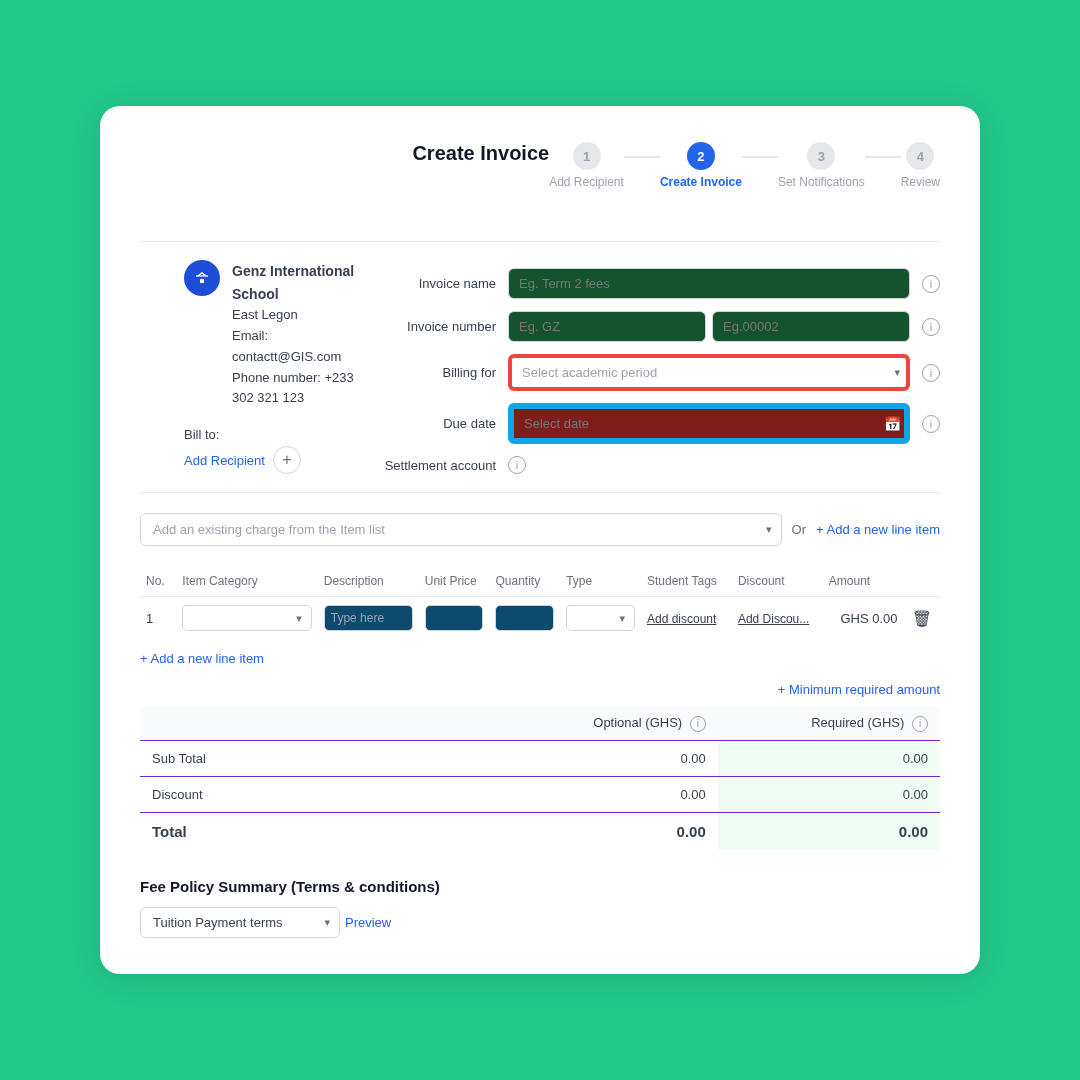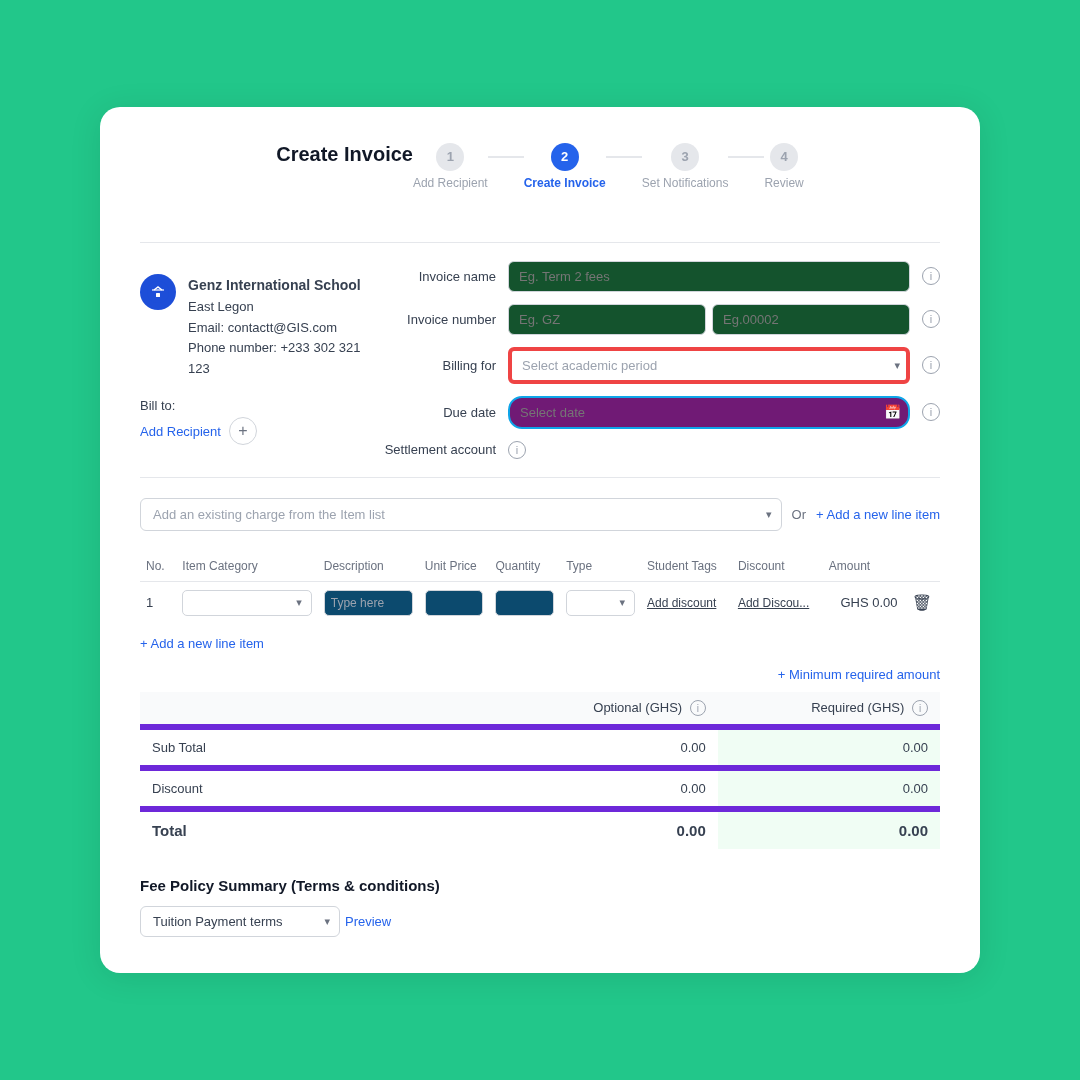--- a/index.html
+++ b/index.html
@@ -42,21 +42,21 @@
       font-size: 12px;
       color: #9ca3af;
     }
     .step-label.active {
       color: #2563eb;
       font-weight: 600;
     }
     .header-row {
       display: flex;
       align-items: flex-start;
-      justify-content: center;
+      justify-content: flex-end;
       margin-bottom: 24px;
     }
     .page-title {
       font-size: 20px;
       font-weight: 700;
       color: #111827;
     }
     .divider {
       border: none;
       border-top: 1px solid #e5e7eb;
@@ -175,21 +175,22 @@
       align-items: center;
       justify-content: center;
       color: #6b7280;
       font-size: 16px;
       cursor: pointer;
       background: none;
     }
     
     .main-info-row {
       display: flex;
-      align-items: center;
+      align-items: flex-end;
+      margin-left: 44px;
     }
     .left-col {
       flex: 1;
     }
     .right-col {
       flex: 0 0 360px;
     }
     
     .charge-row {
       display: flex;
@@ -323,21 +324,21 @@
       font-weight: 500;
       color: #374151;
       padding: 8px 12px;
       text-align: right;
       background: #f9fafb;
     }
     .totals-table td {
       padding: 10px 12px;
       font-size: 13px;
       color: #374151;
-      border-top: 6px solid #6d28d9;
+      border-top: 1px solid #6d28d9;
     }
     .col-label { width: 40%; text-align: left; }
     .col-optional { width: 25%; text-align: right; }
     .col-required { width: 25%; text-align: right; background: #f0fdf4; }
     .totals-table .total-row td {
       font-weight: 700;
       font-size: 15px;
     }
     .total-required {
       color: #16a34a;
@@ -405,26 +406,26 @@
       pointer-events: none;
     }
     .date-wrapper {
       position: relative;
       display: flex;
       align-items: center;
       flex: 1;
     }
     .date-wrapper input {
       flex: 1;
-      border: 2px solid #0ea5e9;
-      border-radius: 14px;
+      border: 6px solid #0ea5e9;
+      border-radius: 6px;
       padding: 7px 34px 7px 10px;
       font-size: 13px;
       color: #9ca3af;
-      background: #701a75;
+      background: #7f1d1d;
       outline: none;
     }
     .cal-icon {
       position: absolute;
       right: 8px;
       color: #9ca3af;
       font-size: 14px;
       pointer-events: none;
     }
     .bg-green-light { background: #f0fdf4; }

